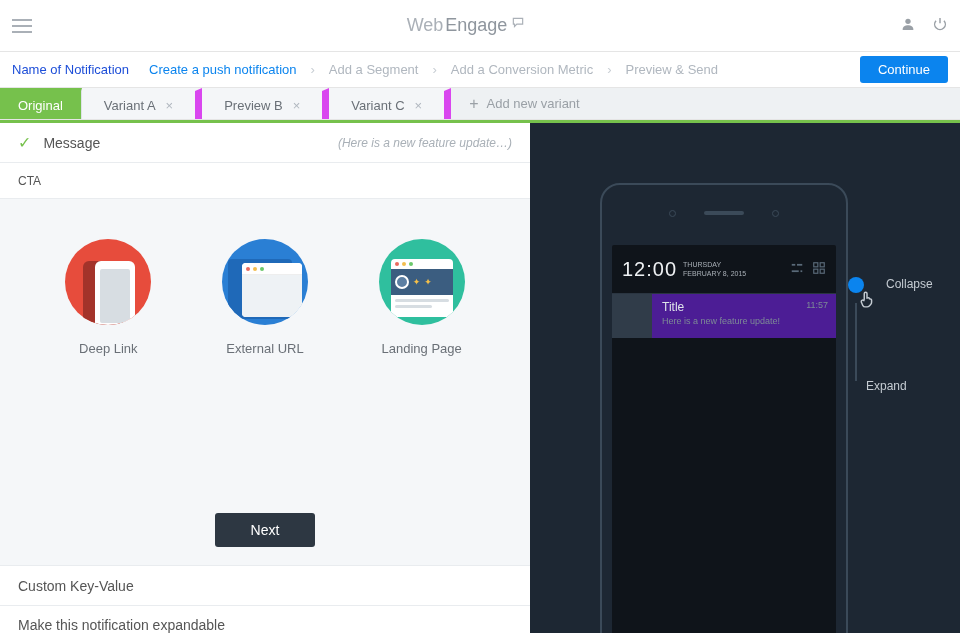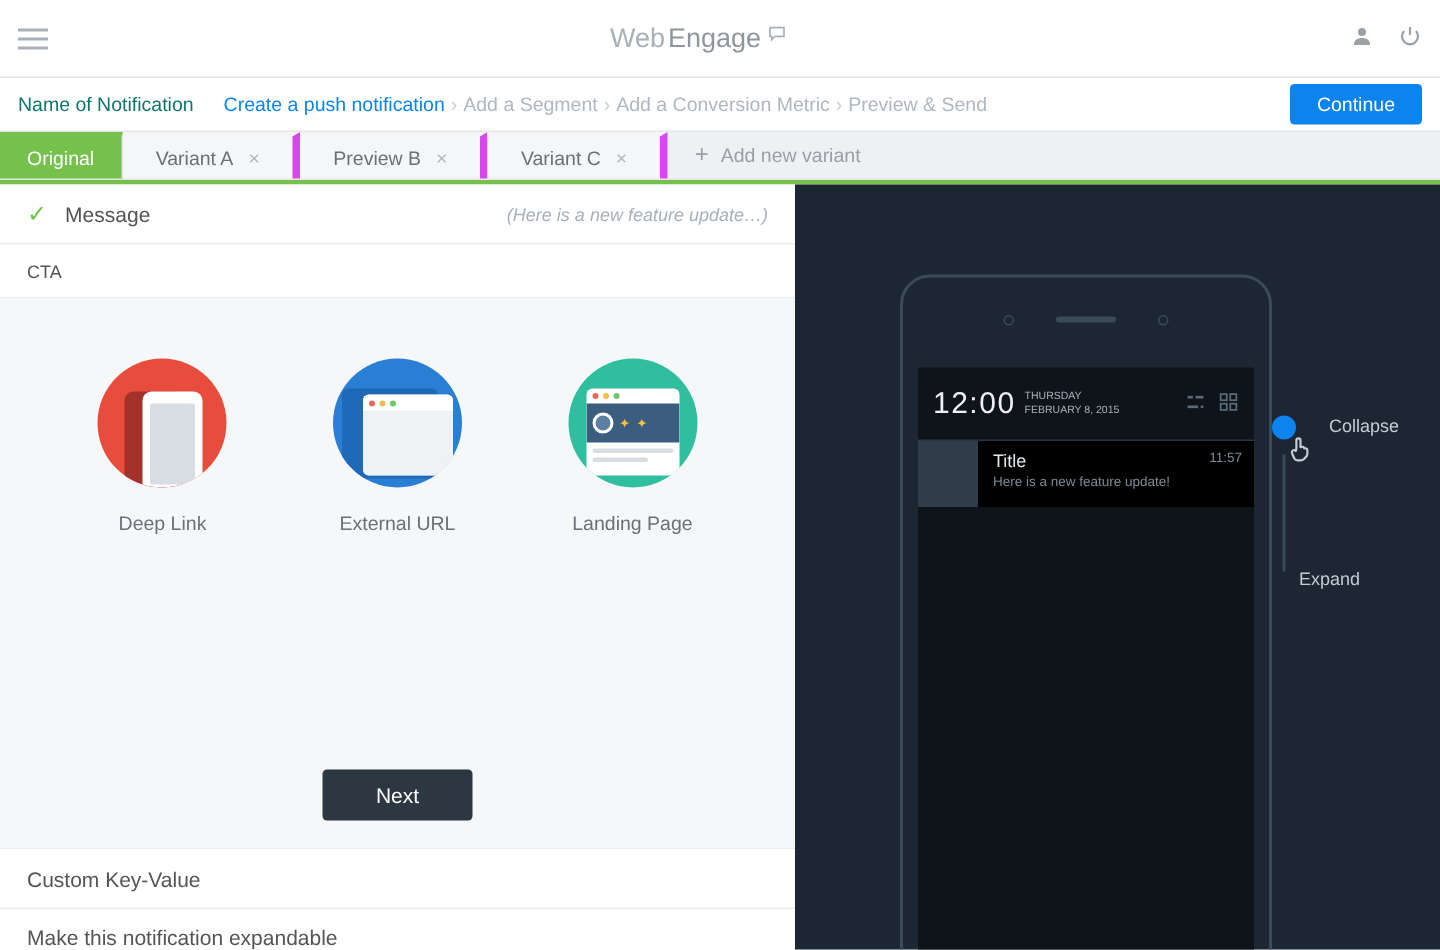--- a/index.html
+++ b/index.html
@@ -30,31 +30,31 @@
 
   
   .subheader {
     height: 36px;
     display:flex; align-items:center;
     border-bottom:1px solid #e5e5e5;
     padding: 0 12px;
     gap: 20px;
     font-size: 13px;
   }
-  .subheader .title { color:#0f766e; }
-  .breadcrumb { display:flex; gap:4px; align-items:flex-end; flex:1; color:#b0b7bf; }
+  .subheader .title { color:#1d4ed8; }
+  .breadcrumb { display:flex; gap:14px; align-items:flex-end; flex:1; color:#b0b7bf; }
   .breadcrumb .active { color:#0b84ee; font-weight:500; }
   .breadcrumb .sep { color:#c8ced4; }
   .continue-btn { background:#0b84ee; color:#fff; border:none; border-radius:3px; padding:6px 18px; font-size:13px; cursor:pointer; }
 
   
   .variant-bar { height:32px; background:#eef1f3; display:flex; align-items:stretch; border-bottom:1px solid #e5e5e5; }
   .variant-tab { display:flex; align-items:center; padding:0 22px; font-size:13px; color:#6a7077; background:#fff; border-top:3px solid #15803d; border-right:1px solid #dee3e7; gap:10px; cursor:pointer;}
   .variant-tab.original { background:#76c14c; color:#fff; border-top-color:#76c14c; font-weight:500; padding:0 18px;}
-  .variant-tab.inactive { background:#f4f6f8; border-top:3px solid #f4f6f8; border-right:5px solid #d946ef; }
+  .variant-tab.inactive { background:#f4f6f8; border-top:3px solid #f4f6f8; border-right:7px solid #d946ef; }
   .variant-tab .close { color:#b0b7bf; font-size:13px; }
   .add-variant { display:flex; align-items:center; padding:0 18px; color:#9aa0a6; gap:8px; cursor:pointer; font-size:13px;}
   .add-variant .plus { font-size:16px; color:#9aa0a6; }
   .green-strip { height:3px; background:#76c14c; }
 
   
   .main { display:flex; height: calc(633px - 40px - 36px - 32px - 3px); }
   .left { width: 530px; display:flex; flex-direction:column; background:#fff; }
   .right { flex:1; background:#1d2733; position:relative; }
 
@@ -104,21 +104,21 @@
   .phone-top .speaker { width:40px; height:4px; background:#3b4a59; border-radius:3px;}
   .phone-top .sensor { width:7px; height:7px; border:1.5px solid #3b4a59; border-radius:50%;}
   .phone-screen { position:absolute; left:10px; right:10px; top:60px; bottom:20px; background:#0f141a; border-radius:2px; overflow:hidden;}
   .lock-header { height:48px; display:flex; align-items:center; justify-content:space-between; padding:0 10px; color:#d7dde2;}
   .clock-block { display:flex; align-items:center; gap:6px;}
   .clock { font-size:20px; font-weight:300; letter-spacing:1px; color:#eef1f3;}
   .date-block { font-size:7px; line-height:9px; color:#a9b0b7;}
   .lock-icons { display:flex; gap:8px; color:#5a6a79;}
   .lock-icons span { font-size:13px; }
   .lock-divider { height:1px; background:#2a3541;}
-  .notif { display:flex; background:#000000; padding:0;}
+  .notif { display:flex; background:#4c1d95; padding:0;}
   .notif-icon { width:40px; height:44px; background:#303c49;}
   .notif-body { flex:1; padding:6px 8px 8px 10px; position:relative;}
   .notif-title { color:#dfe5ea; font-size:12px;}
   .notif-text { color:#7d8a96; font-size:9px; margin-top:2px;}
   .notif-time { position:absolute; right:8px; top:6px; color:#7d8a96; font-size:9px;}
 
   
   .expand-ctrl { position:absolute; left:340px; top:150px; color:#c4cbd2; font-size:12px;}
   .expand-ctrl .dot { width:16px; height:16px; background:#0b84ee; border-radius:50%; position:absolute; left:-22px; top:4px;}
   .expand-ctrl .hand { position:absolute; left:-14px; top:16px; font-size:18px; color:#c4cbd2;}

